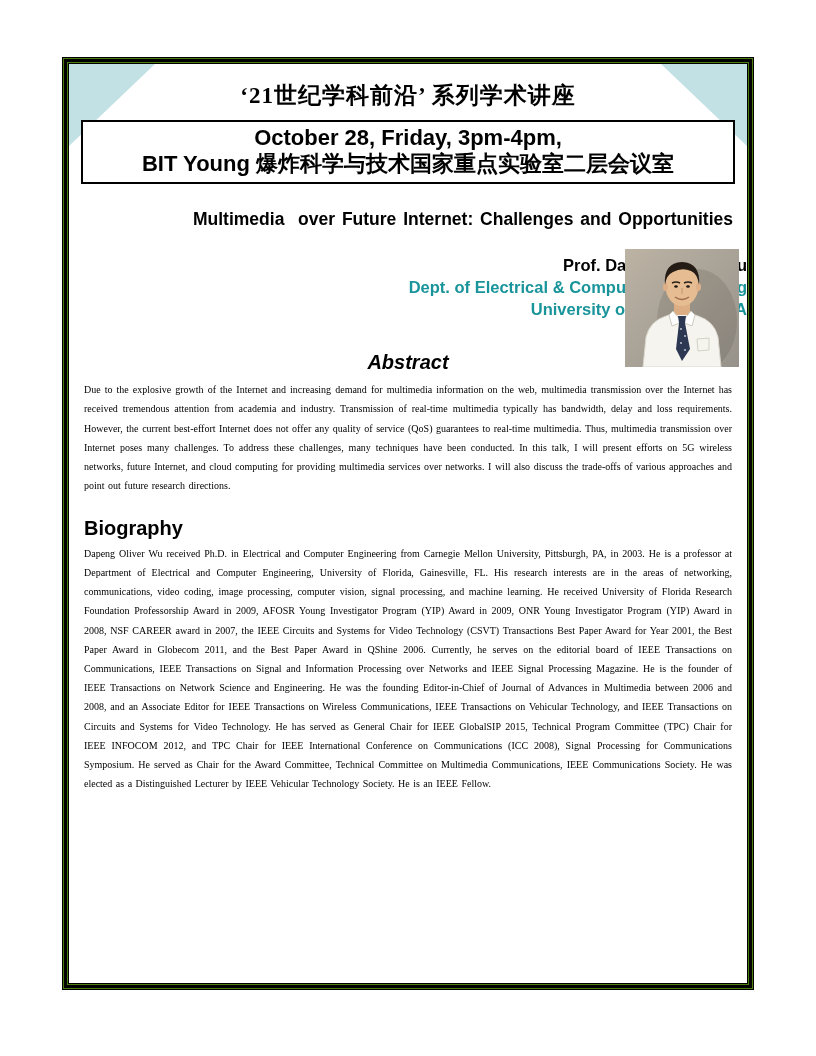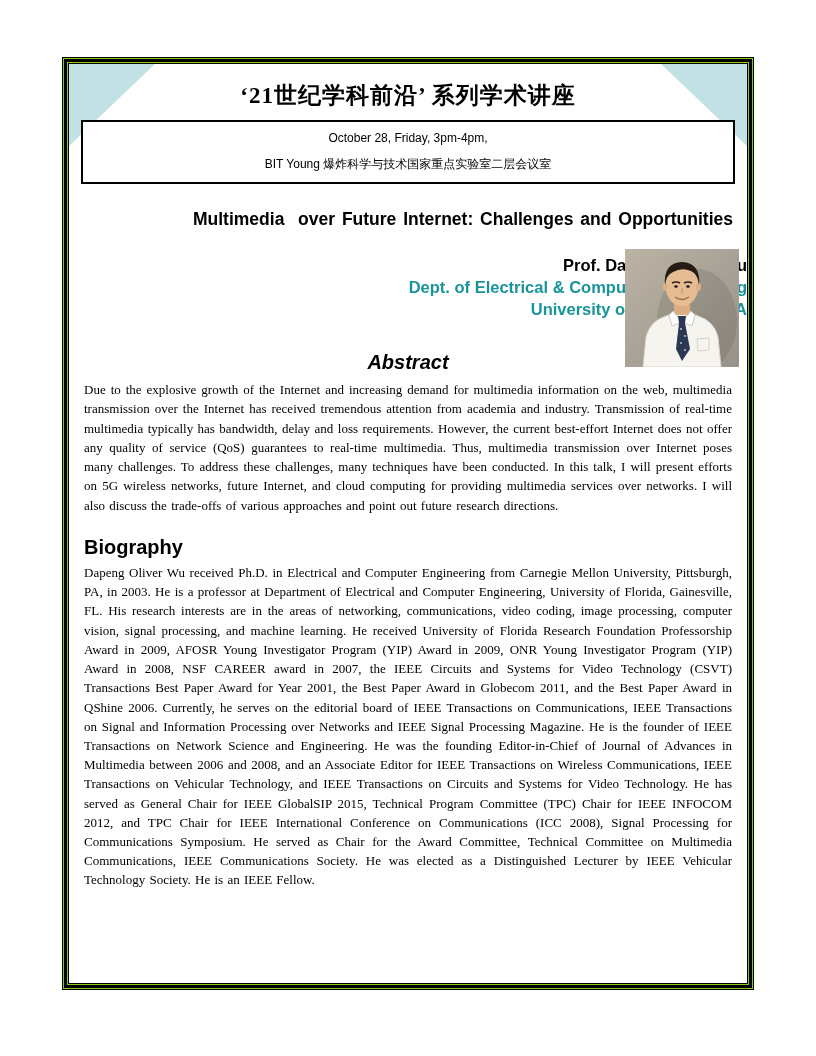--- a/index.html
+++ b/index.html
@@ -17,21 +17,21 @@
   }
 
   
   .frame-outer {
     position: absolute;
     left: 62px; top: 57px;
     width: 692px; height: 933px;
     box-sizing: border-box;
     border: 1px solid #000;
     padding: 1px;
-    background: #84cc16;
+    background: #4d7c0f;
   }
   .frame-mid {
     box-sizing: border-box;
     border: 3px solid #000;
     padding: 1px;
     width: 100%; height: 100%;
   }
   .frame-inner {
     box-sizing: border-box;
     border: 1px solid #000;
@@ -70,22 +70,22 @@
   }
 
   
   .date-box {
     margin: 9px 12px 0 12px;
     border: 2px solid #000;
     background: #fff;
     text-align: center;
     padding: 3px 0 5px 0;
     line-height: 26px;
-    font-weight: 400;
-    font-size: 12px;
+    font-weight: 700;
+    font-size: 22px;
   }
 
   
   .talk-title {
     margin-top: 25px;
     padding: 0 14px;
     text-align: right;
     font-size: 17.5px;
     font-weight: 700;
     word-spacing: 2px;
@@ -122,21 +122,21 @@
     margin: 21px 15px 0 15px;
     text-align: left;
     font-size: 20px;
     font-weight: 700;
   }
 
   
   .body-text {
     margin: 6px 15px 0 15px;
     font-family: "Liberation Serif", "DejaVu Serif", serif;
-    font-size: 13px;
+    font-size: 10px;
     line-height: 19.3px;
     text-align: justify;
     word-spacing: 1px;
   }
   .bio-body { margin-top: 4px; line-height: 19.2px; }
 </style>
 </head>
 <body>
 
 <div class="frame-outer">

